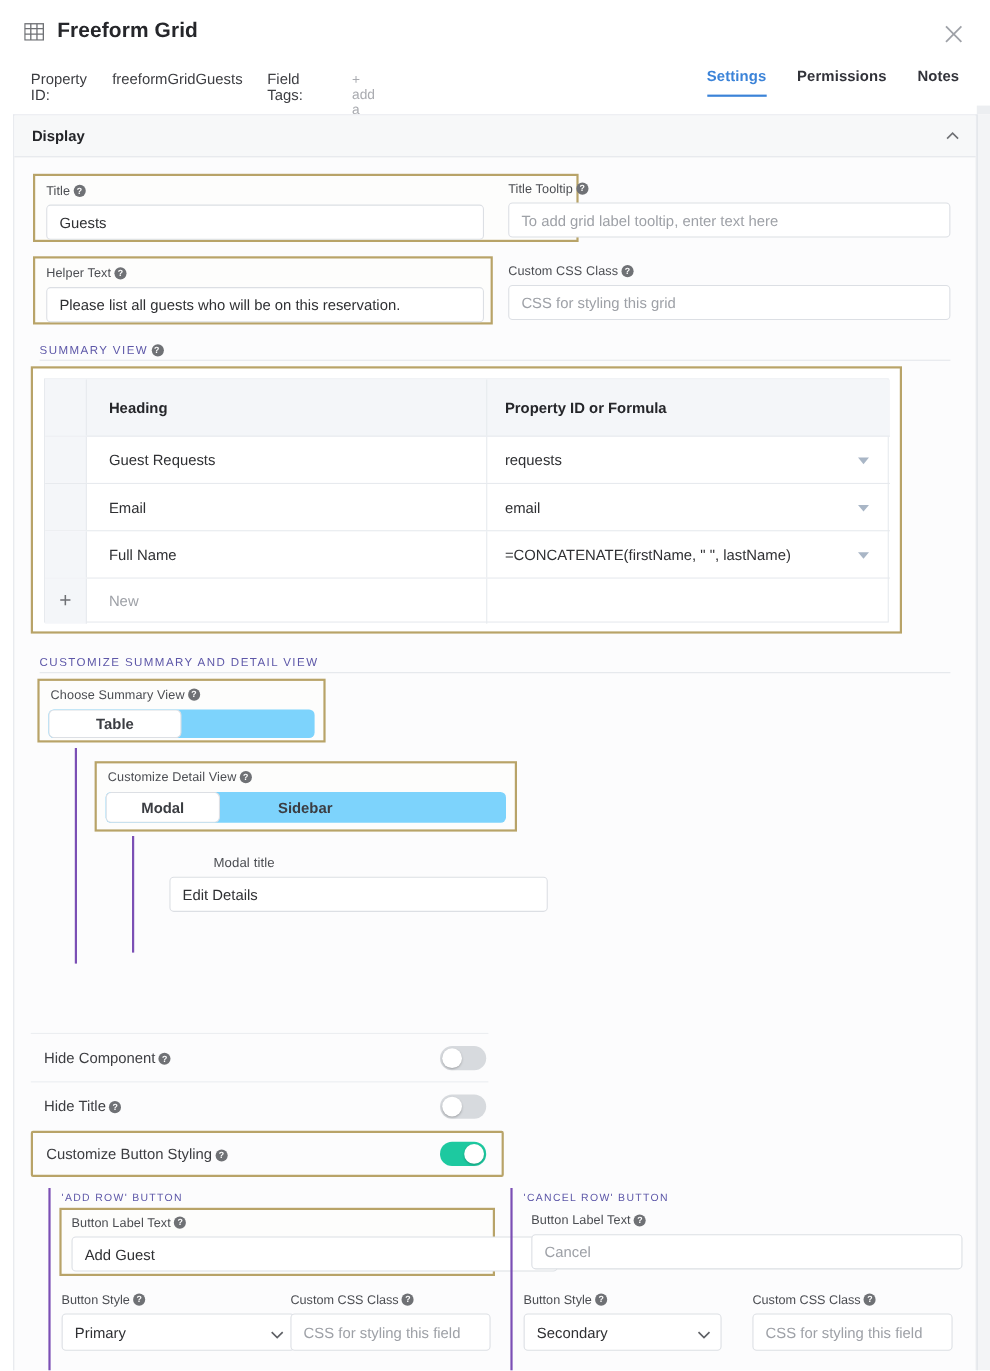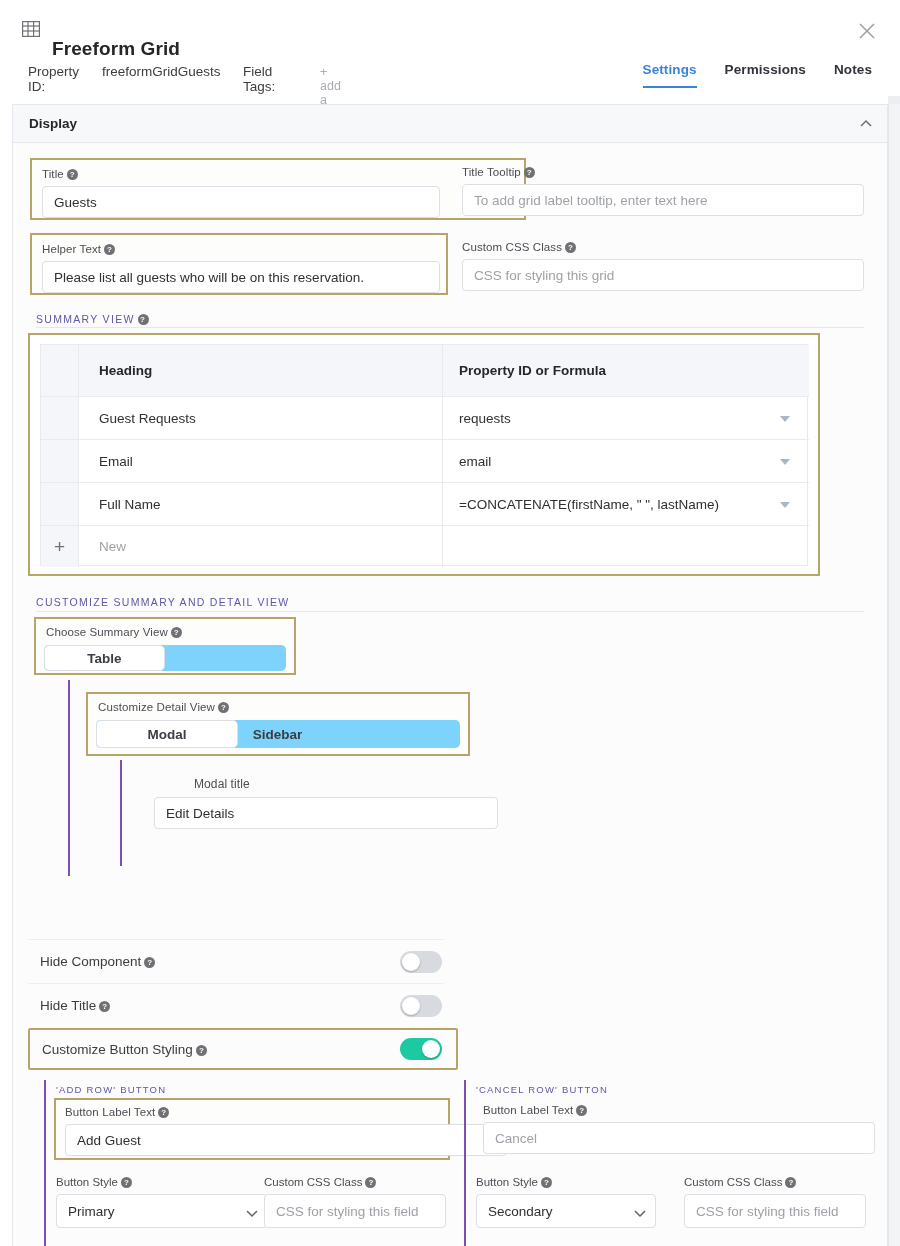--- a/index.html
+++ b/index.html
@@ -9,21 +9,21 @@
     font-family: "Liberation Sans", sans-serif;
     color: #2f3033;
     overflow: hidden;
   }
   .page { position: relative; width: 900px; height: 1246px; background:#fff; }
 
   
   .hdr { position:absolute; left:0; top:0; width:900px; height:100px; background:#fff; }
   .hdr-top { position:absolute; left:0; top:0; width:900px; height:52px; }
   .grid-icon { position:absolute; left:22px; top:21px; width:18px; height:16px; }
-  .hdr-title { position:absolute; left:52px; top:18px; font-size:19px; font-weight:bold; color:#25262a; letter-spacing:.1px;margin-top:20px;}
+  .hdr-title { position:absolute; left:52px; top:18px; font-size:19px; font-weight:bold; color:#25262a; letter-spacing:.1px;}
   .close-btn { position:absolute; right:22px; top:20px; width:22px; height:22px; cursor:pointer; }
   .close-btn svg { display:block; }
 
   .hdr-meta { position:absolute; left:0; top:58px; height:30px; font-size:13.5px; }
   .meta-lbl { position:absolute; color:#3c3d41; }
   .meta-val { position:absolute; color:#3c3d41; }
   .meta-add { position:absolute; color:#a9abb0; }
 
   .tabs { position:absolute; right:28px; top:62px; height:36px; display:flex; gap:28px; align-items:flex-start; }
   .tab { font-size:13.5px; font-weight:bold; color:#32333a; padding-bottom:9px; cursor:pointer; letter-spacing:.1px;}
@@ -249,21 +249,21 @@
       <div class="opt sel" style="width:121px;">Table</div>
     </div>
   </div>
 
   <div class="vline" style="left:68px; top:680px; height:196px;"></div>
 
   <div class="seg-box" style="left:86px; top:692px; width:384px; height:64px;">
     <span class="fld-label seg-label"><span>Customize Detail View</span><span class="qmark">?</span></span>
     <div class="seg" style="left:8px; top:26px; width:364px; height:28px;">
       <div class="opt" style="width:121px;">Accordion</div>
-      <div class="opt sel" style="width:142px;text-align:right;">Modal</div>
+      <div class="opt sel" style="width:104px;text-align:right;">Modal</div>
       <div class="opt" style="width:121px;">Sidebar</div>
     </div>
   </div>
 
   <div class="vline" style="left:120px; top:760px; height:106px;"></div>
 
   <div class="modal-blk">
     <span class="fld-label">Modal title</span>
     <div class="input">Edit Details</div>
   </div>

